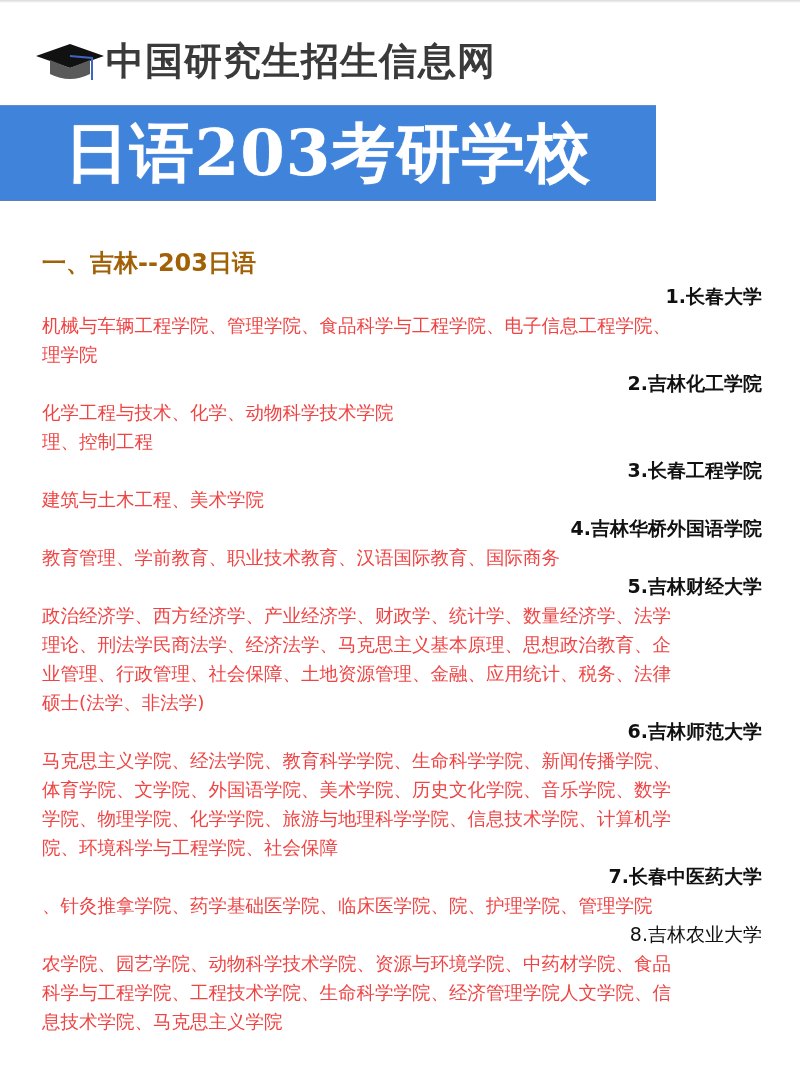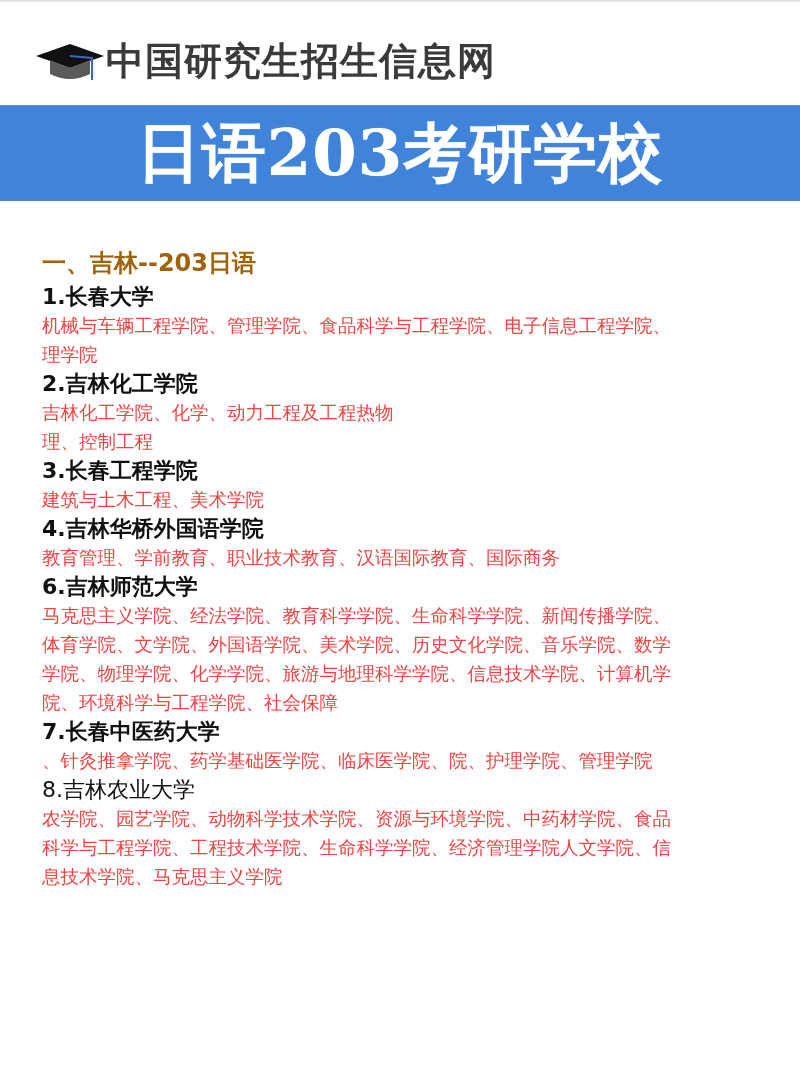--- a/index.html
+++ b/index.html
@@ -29,21 +29,21 @@
       font-size: 38px; font-weight: bold; color: #3a3a3a;
       letter-spacing: 1px; white-space: nowrap;
       font-family: "DejaVu Sans", sans-serif;
     }
     .logo-subtitle {
       position: absolute; left: 80px; top: 50px;
       font-size: 11px; color: #9a9a9a; letter-spacing: 6px;
       white-space: nowrap; filter: blur(0.6px);
     }
     .banner {
-      position: absolute; left: 0; top: 105px; width: 800px; height: 96px;
+      position: absolute; left: 0; top: 105px; width: 656px; height: 96px;
       background: #3f83db;
       border-top: 1px solid #5b8fd0;
       border-bottom: 1px solid #5b7fb8;
       display: flex; align-items: center; justify-content: center;
     }
     .banner-title {
       color: #ffffff; font-size: 64px; font-weight: bold;
       letter-spacing: 1px; white-space: nowrap;
       font-family: "DejaVu Serif", "Liberation Serif", serif;
       text-shadow: 0 0 1px rgba(255,255,255,0.6);
@@ -53,23 +53,24 @@
     }
     .section-heading {
       font-size: 24px; font-weight: bold; line-height: 38px;
       color: #a16207;
       white-space: nowrap;
     }
     .school {
       margin: 0;
     }
     .school-name {
-      font-size: 22px; font-weight: bold; line-height: 29px;
+      font-size: 19px; font-weight: bold; line-height: 29px;
       color: #111;
       white-space: nowrap;
+      text-align: right;
     }
     .school-name.normal { font-weight: normal; }
     .school-desc {
       font-size: 18.5px; line-height: 29px; color: #ef4444;
       word-break: break-all;
     }
   </style>
 </head>
 <body>
 
@@ -95,39 +96,48 @@
     <div class="school-name">1.长春大学</div>
     <div class="school-desc">
       <div>机械与车辆工程学院、管理学院、食品科学与工程学院、电子信息工程学院、</div>
       <div>理学院</div>
     </div>
   </div>
 
   <div class="school">
     <div class="school-name">2.吉林化工学院</div>
     <div class="school-desc">
-      <div>吉林化工学院、化学、动力工程及工程热物</div>
+      <div>化学工程与技术、化学、动物科学技术学院</div>
       <div>理、控制工程</div>
     </div>
   </div>
 
   <div class="school">
     <div class="school-name">3.长春工程学院</div>
     <div class="school-desc">
       <div>建筑与土木工程、美术学院</div>
     </div>
   </div>
 
   <div class="school">
     <div class="school-name">4.吉林华桥外国语学院</div>
     <div class="school-desc">
       <div>教育管理、学前教育、职业技术教育、汉语国际教育、国际商务</div>
     </div>
   </div>
 
+  <div class="school">
+    <div class="school-name">5.吉林财经大学</div>
+    <div class="school-desc">
+      <div>政治经济学、西方经济学、产业经济学、财政学、统计学、数量经济学、法学</div>
+      <div>理论、刑法学民商法学、经济法学、马克思主义基本原理、思想政治教育、企</div>
+      <div>业管理、行政管理、社会保障、土地资源管理、金融、应用统计、税务、法律</div>
+      <div>硕士(法学、非法学)</div>
+    </div>
+  </div>
 
   <div class="school">
     <div class="school-name">6.吉林师范大学</div>
     <div class="school-desc">
       <div>马克思主义学院、经法学院、教育科学学院、生命科学学院、新闻传播学院、</div>
       <div>体育学院、文学院、外国语学院、美术学院、历史文化学院、音乐学院、数学</div>
       <div>学院、物理学院、化学学院、旅游与地理科学学院、信息技术学院、计算机学</div>
       <div>院、环境科学与工程学院、社会保障</div>
     </div>
   </div>

